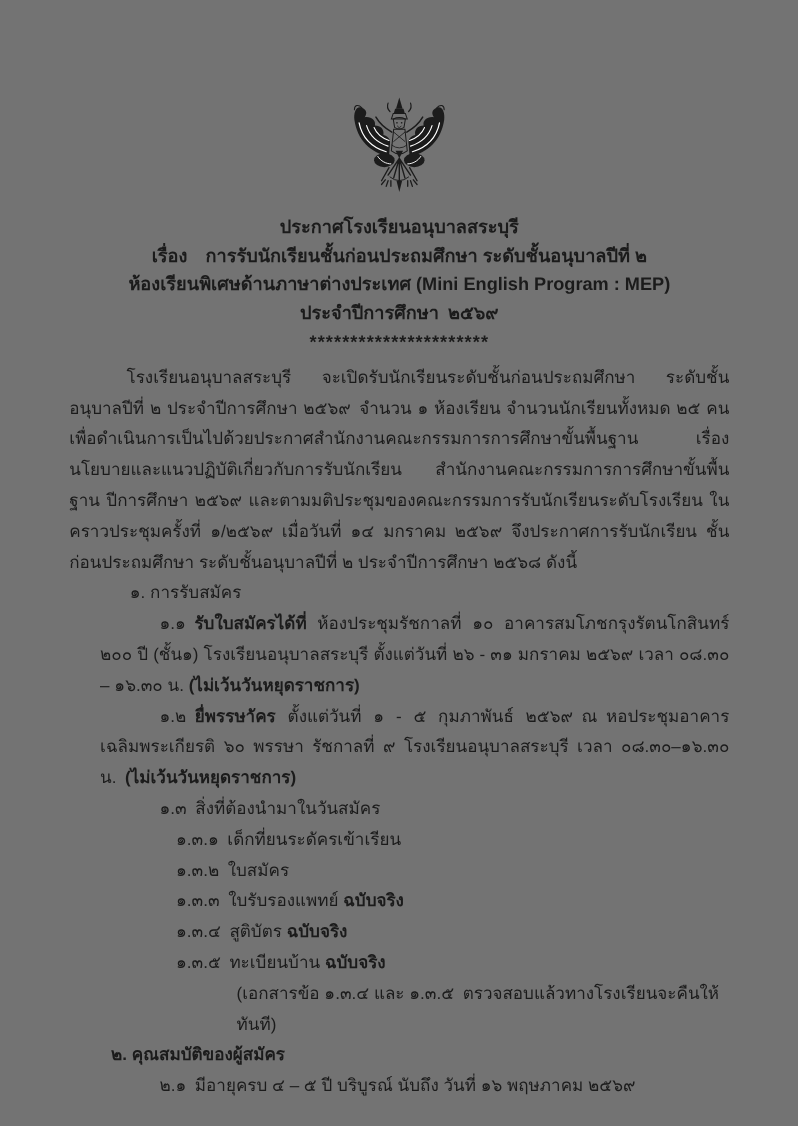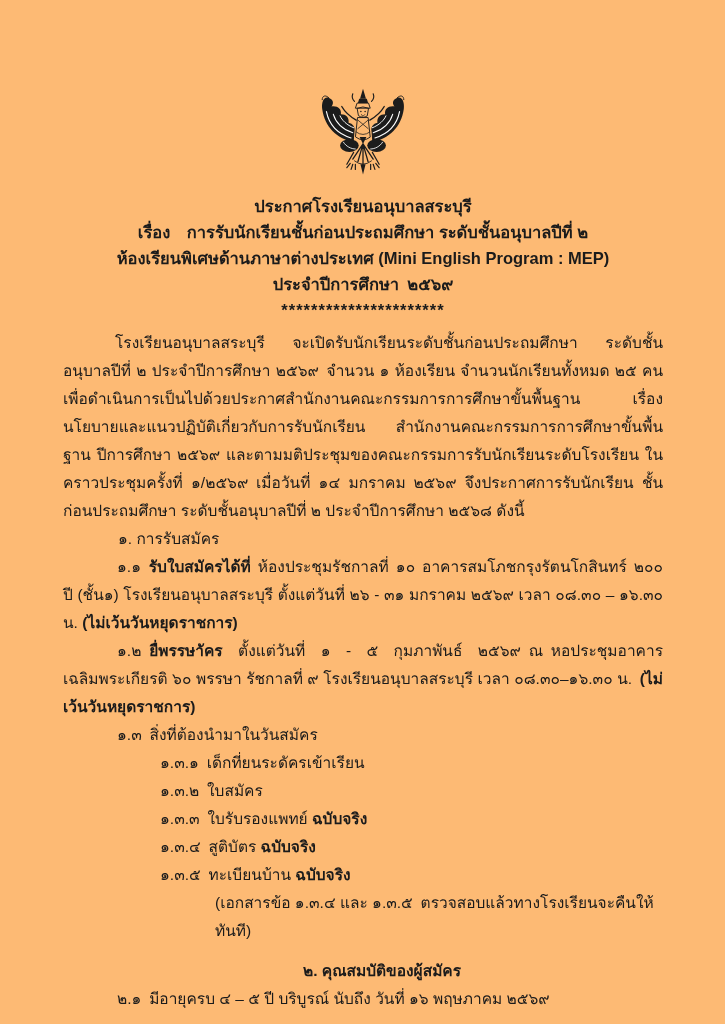--- a/index.html
+++ b/index.html
@@ -1,33 +1,33 @@
 <!DOCTYPE html>
 <html lang="th"><head>
 <meta charset="utf-8">
 <style>
   * { margin:0; padding:0; box-sizing:border-box; }
   html,body { background:#ffffff; }
   body { font-family:"Liberation Serif","DejaVu Serif",serif; color:#1b1b1b; }
   .page {
-    width:725px; height:1024px; background:#fdba74; position:relative;
+    width:725px; height:1024px; background:#737373; position:relative;
     padding:86px 62px 0 63px;
     font-family:"Liberation Sans","DejaVu Sans",sans-serif;
     font-size:15.5px; line-height:28px;
   }
   .emblem { text-align:center; margin-bottom:6px; }
   .emblem svg { width:102px; height:92px; display:inline-block; }
   .title-block { text-align:center; font-weight:bold; font-size:16.5px; line-height:26px; }
   .title-block .stars { font-weight:bold; letter-spacing:1px; line-height:22px; margin-top:2px; }
   .body-text { margin-top:8px; }
   .para { text-align:justify; }
   .indent-para { text-indent:52px; }
   .sec-head { font-weight:normal; padding-left:55px; }
-  .sec-head-2 { font-weight:bold; padding-left:38px; margin-top:12px;text-align:center; }
-  .item { text-indent:54px; text-align:justify; }
+  .sec-head-2 { font-weight:bold; padding-left:38px; margin-top:0; }
+  .item { text-indent:54px; text-align:justify;margin-left:28px; }
   .subitem { padding-left:97px; }
   .note-line { padding-left:152px; }
 </style>
 </head>
 <body>
 
 <div class="page">
 
   <div class="emblem">
     <svg viewBox="0 0 120 104" xmlns="http://www.w3.org/2000/svg">

